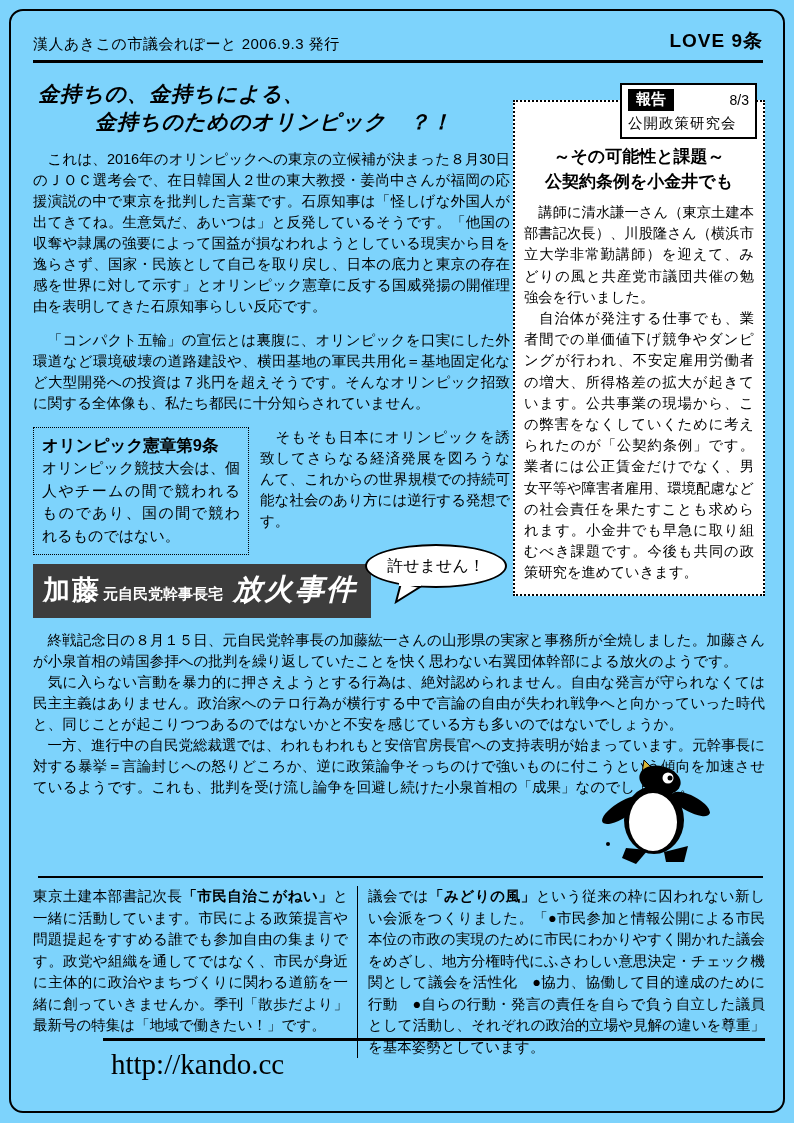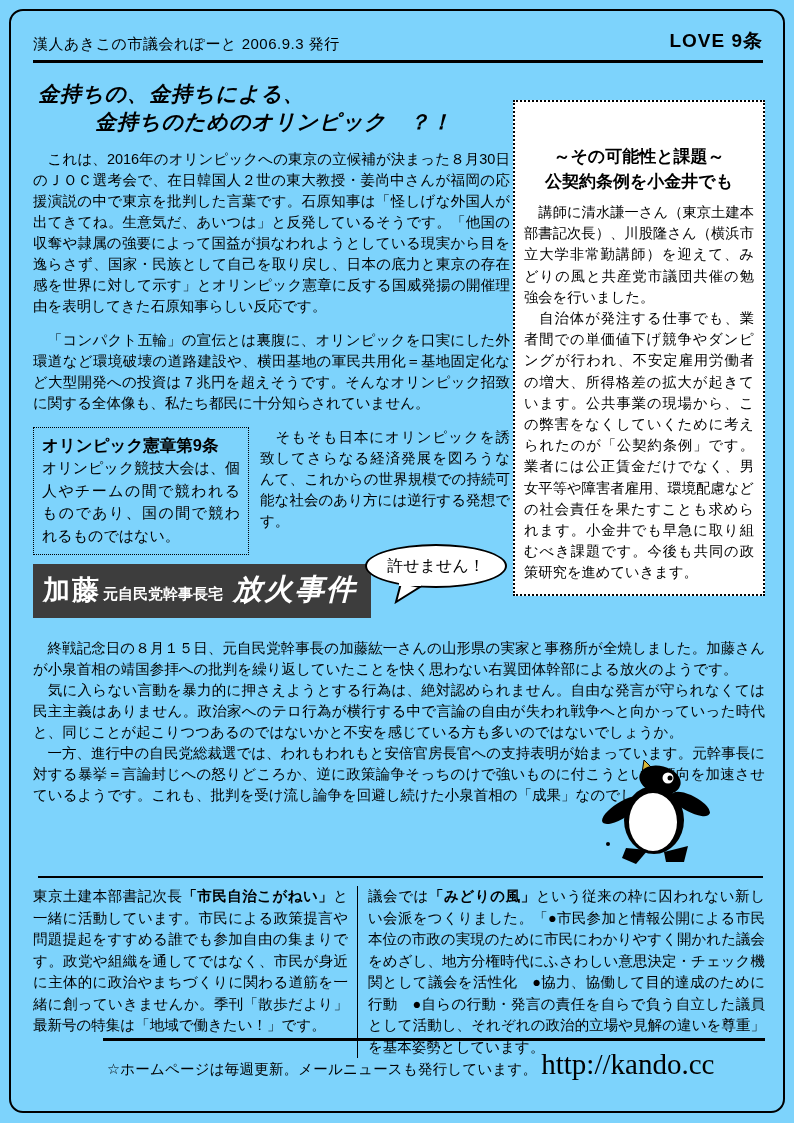--- a/index.html
+++ b/index.html
@@ -55,21 +55,21 @@
   }
   .arson-banner .big1{font-size:27px; font-weight:bold; letter-spacing:2px;}
   .arson-banner .small{font-size:15px; font-weight:bold; margin:0 10px 0 2px;}
   .arson-banner .big2{font-size:29px; font-weight:bold; font-style:italic; letter-spacing:2px;}
   .speech-bubble{
     position:absolute; left:332px; top:-4px; width:138px; height:40px;
     border:2px solid #000; border-radius:50%; background:#fff;
     display:flex; align-items:center; justify-content:center; font-size:16px;
   }
   .bubble-tail{position:absolute; left:26px; top:36px;}
-  .arson .body-text{margin-top:20px; width:732px;}
+  .arson .body-text{margin-top:12px; width:732px;}
   .arson .body-text + .body-text{margin-top:0;}
 
   
   .penguin{position:absolute; left:598px; top:758px; width:112px; height:112px;}
 
   
   .section-rule{position:absolute; left:38px; top:876px; width:725px; height:2px; background:#000;}
   .bottom-cols{position:absolute; left:33px; top:886px; width:732px; display:flex;}
   .bottom-left{width:325px; border-right:1px solid #000; padding-right:9px; box-sizing:border-box;}
   .bottom-right{flex:1; padding-left:10px;}
@@ -118,20 +118,27 @@
   </div>
 
   <div class="report-article">
     <div class="report-title">
       <div>～その可能性と課題～</div>
       <div>公契約条例を小金井でも</div>
     </div>
     <p class="body-text">　講師に清水謙一さん（東京土建本部書記次長）、川股隆さん（横浜市立大学非常勤講師）を迎えて、みどりの風と共産党市議団共催の勉強会を行いました。</p>
     <p class="body-text">　自治体が発注する仕事でも、業者間での単価値下げ競争やダンピングが行われ、不安定雇用労働者の増大、所得格差の拡大が起きています。公共事業の現場から、この弊害をなくしていくために考えられたのが「公契約条例」です。業者には公正賃金だけでなく、男女平等や障害者雇用、環境配慮などの社会責任を果たすことも求められます。小金井でも早急に取り組むべき課題です。今後も共同の政策研究を進めていきます。</p>
   </div>
+  <div class="report-tag-box">
+    <div class="report-tag-row">
+      <span class="report-tag">報告</span>
+      <span class="report-date">8/3</span>
+    </div>
+    <div class="report-event">公開政策研究会</div>
+  </div>
 
   <div class="arson">
     <div class="arson-banner">
       <span class="big1">加藤</span>
       <span class="small">元自民党幹事長宅</span>
       <span class="big2">放火事件</span>
     </div>
     <div class="speech-bubble">
       <span>許せません！</span>
       <svg class="bubble-tail" width="30" height="22">
@@ -166,17 +173,16 @@
       <p><span>東京土建本部書記次長</span><span class="bold-inline">「市民自治こがねい」</span><span>と一緒に活動しています。市民による政策提言や問題提起をすすめる誰でも参加自由の集まりです。政党や組織を通してではなく、市民が身近に主体的に政治やまちづくりに関わる道筋を一緒に創っていきませんか。季刊「散歩だより」最新号の特集は「地域で働きたい！」です。</span></p>
     </div>
     <div class="bottom-right">
       <p><span>議会では</span><span class="bold-inline">「みどりの風」</span><span>という従来の枠に囚われない新しい会派をつくりました。「●市民参加と情報公開による市民本位の市政の実現のために市民にわかりやすく開かれた議会をめざし、地方分権時代にふさわしい意思決定・チェック機関として議会を活性化　●協力、協働して目的達成のために行動　●自らの行動・発言の責任を自らで負う自立した議員として活動し、それぞれの政治的立場や見解の違いを尊重」を基本姿勢としています。</span></p>
     </div>
   </div>
 
   <div class="footer">
     <div class="footer-rule"></div>
     <div class="footer-line">
-      <span class="footer-note">☆ホームページは毎週更新。メールニュースも発行しています。</span>
       <span class="footer-url">http://kando.cc</span>
     </div>
   </div>
 </div>
 
 </body></html>

